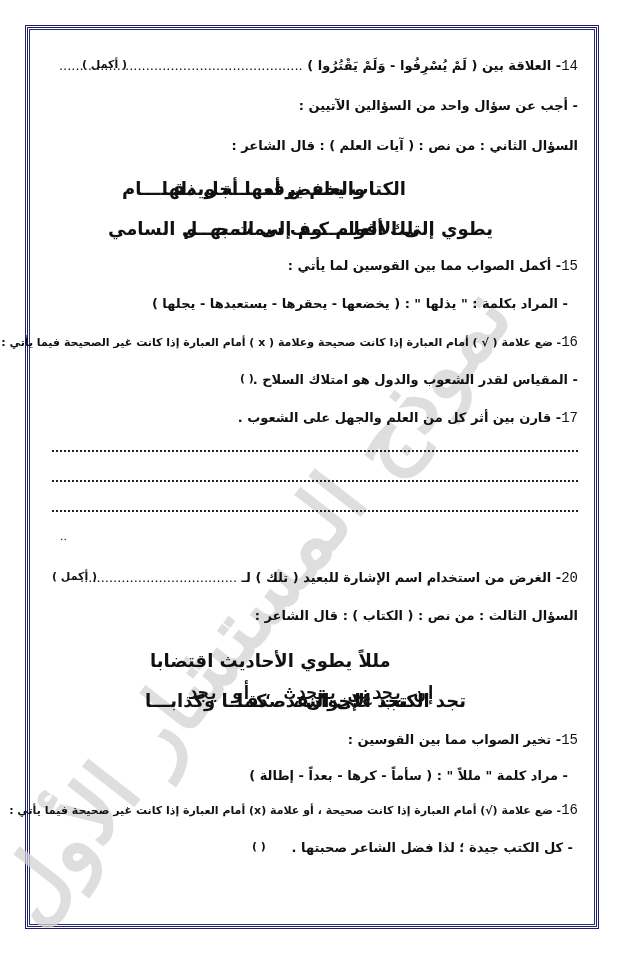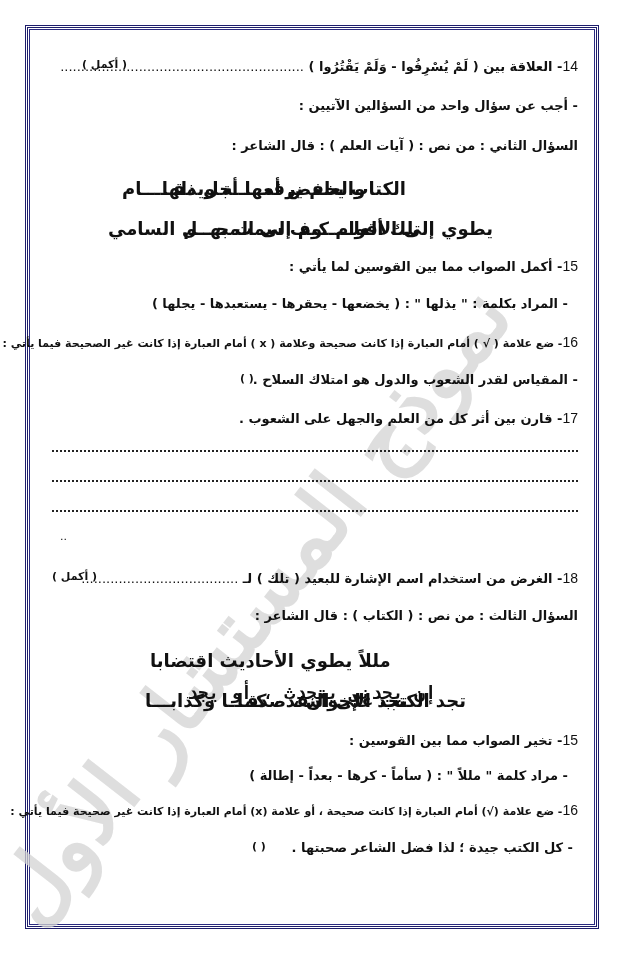--- a/index.html
+++ b/index.html
@@ -20,21 +20,21 @@
     transform:rotate(-52deg); transform-origin:center;
     font-family:"DejaVu Serif", serif; font-size:84px; font-weight:bold;
     color:#d4d4d4; opacity:0.75; white-space:nowrap; direction:rtl; text-align:center;
     pointer-events:none; z-index:0;
   }
   .line {
     position:absolute; right:50px; direction:rtl; text-align:right;
     font-weight:bold; font-size:13px; white-space:nowrap; z-index:1;
   }
   .line.small { font-size:11px; }
-  .num { font-family:Liberation Sans, sans-serif; font-weight:normal; font-size:14px; }
+  .num { font-family:Liberation Mono, monospace; font-weight:normal; font-size:14px; }
   .verse {
     position:absolute; direction:rtl; font-weight:bold; font-size:18px; white-space:nowrap; z-index:1;
   }
   .dots-line {
     position:absolute; left:52px; right:50px; height:2px;
     border-bottom:2px dotted #222; z-index:1;
   }
   .dots-inline { letter-spacing:0px; font-weight:normal; }
   .tail { position:absolute; z-index:1; font-weight:bold; font-size:11px; }
 </style>
@@ -71,21 +71,21 @@
 
 <div class="line" style="top:410px;">
   <span class="num">17</span><span>- قارن بين أثر كل من العلم والجهل على الشعوب .</span>
 </div>
 <div class="dots-line" style="top:448px;"></div>
 <div class="dots-line" style="top:478px;"></div>
 <div class="dots-line" style="top:508px;"></div>
 <div class="tail" style="top:530px; left:60px; font-weight:normal;">..</div>
 
 <div class="line" style="top:570px;">
-  <span class="num">18</span><span>-  الغرض من استخدام اسم الإشارة للبعيد ( تلك ) لـ </span><span class="dots-inline">......................................</span>
+  <span class="num">20</span><span>-  الغرض من استخدام اسم الإشارة للبعيد ( تلك ) لـ </span><span class="dots-inline">......................................</span>
 </div>
 <div class="tail" style="top:570px; left:52px;">( أكمل )</div>
 
 <div class="line" style="top:608px;">السؤال الثالث : من نص :  (  الكتاب  ) : قال الشاعر :</div>
 
 <div class="verse" style="top:682px; right:192px;font-family:Liberation Mono, monospace;">إن يجدني يتحدث ، أو يجد</div>
 <div class="verse" style="top:650px; left:150px;">مللاً يطوي الأحاديث اقتضابا</div>
 <div class="verse" style="top:690px; right:162px;">تجد الكتب على النقد ، كما</div>
 <div class="verse" style="top:690px; left:145px;">تجد الإخوان ، صدقـــا وكذابـــا</div>
 

